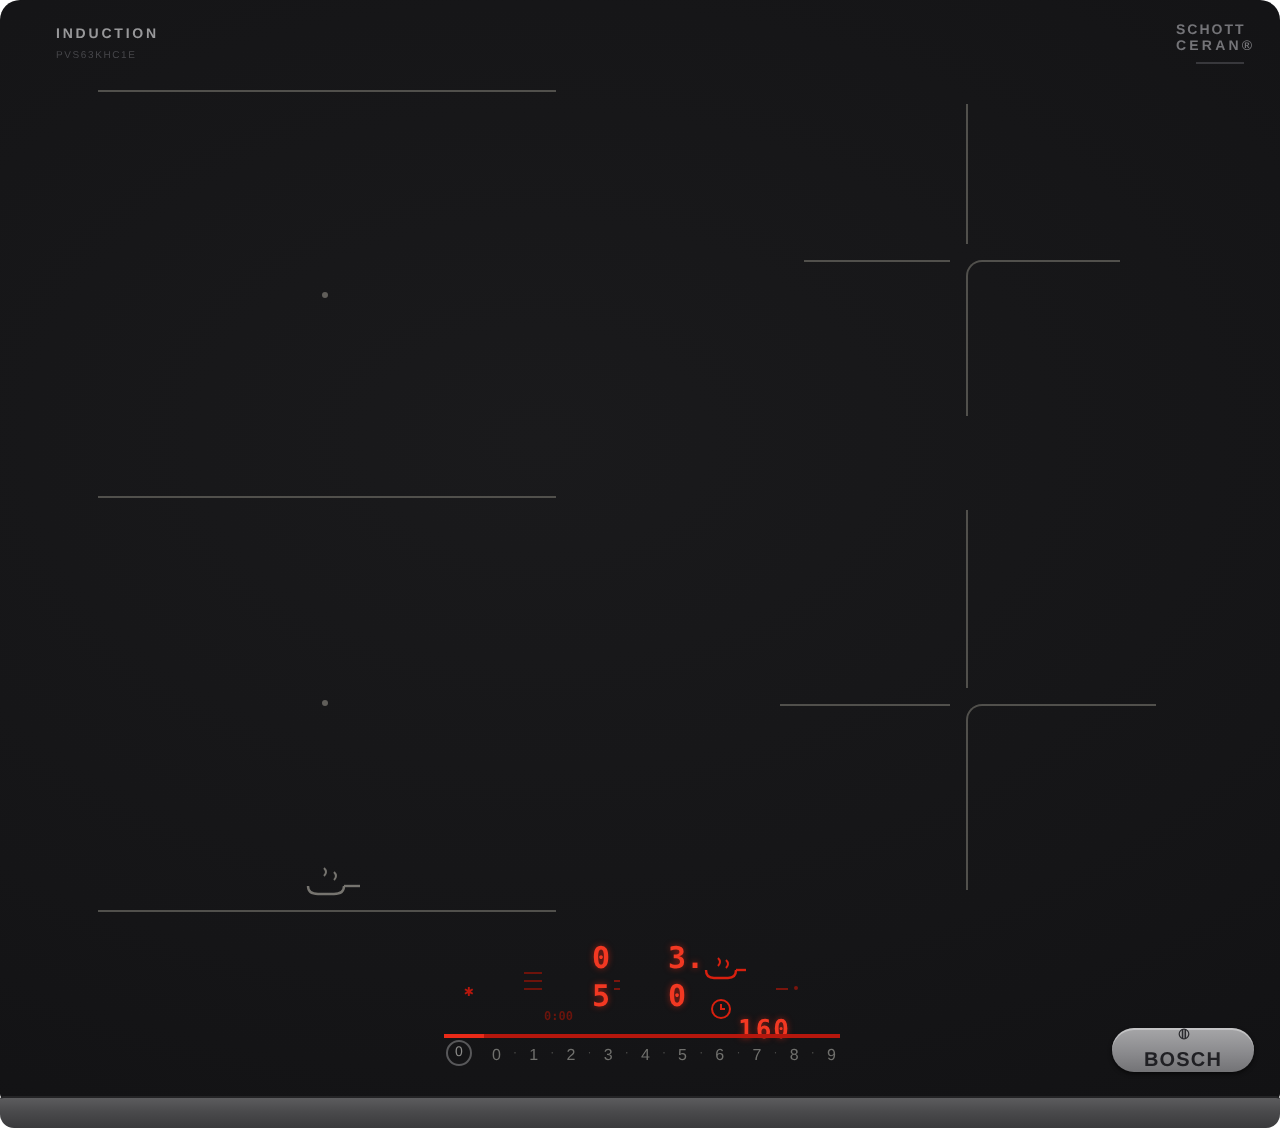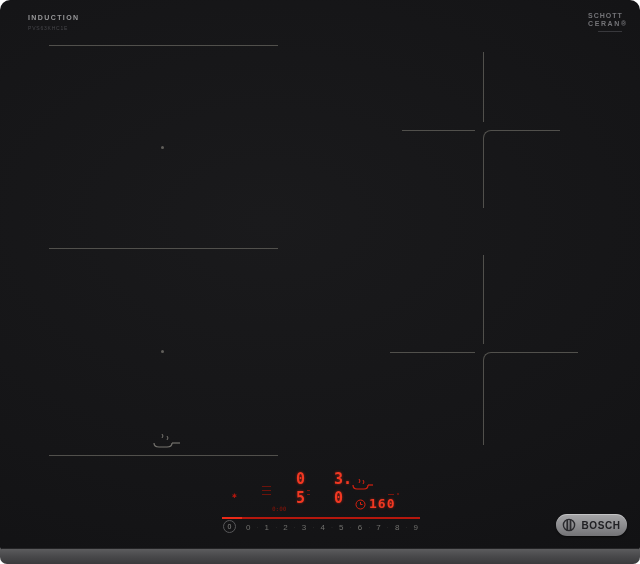--- a/index.html
+++ b/index.html
@@ -38,21 +38,21 @@
               border:1px solid #58585a;box-sizing:border-box;color:#8c8c8a;font-size:7px;
               display:flex;align-items:center;justify-content:center;}
   .slider-row{position:absolute;left:246px;top:521px;width:172px;height:12px;display:flex;
               align-items:center;justify-content:space-between;color:#70706d;font-size:8px;}
   .slider-row .sep{color:#4c4c4a;font-size:6px;}
   .tick{position:absolute;background:#7a150d;}
   
   .badge{position:absolute;left:556px;top:514px;width:71px;height:22px;border-radius:11px;
          background:linear-gradient(180deg,#a6a6a8 0%,#8b8b8e 55%,#737376 100%);
          box-shadow:inset 0 1px 0 rgba(255,255,255,.35), 0 1px 2px rgba(0,0,0,.6);
-         display:flex;align-items:center;justify-content:center;gap:5px;}
+         display:flex;align-items:center;justify-content:center;gap:5px;flex-direction:column;}
   .badge-label{color:#202024;font-size:10px;font-weight:bold;letter-spacing:.6px;}
 </style>
 </head>
 <body>
 
 <div class="stage">
   <div class="glass"></div>
 
   <div class="induction">INDUCTION</div>
   <div class="model">PVS63KHC1E</div>
@@ -109,21 +109,21 @@
     <path d="M3 10 q0 4 4 4 h7 q4 0 4 -4" stroke="#d8200f" stroke-width="1.2" fill="none"></path>
     <path d="M18 10 h5" stroke="#d8200f" stroke-width="1.2" fill="none"></path>
   </svg>
 
   <svg style="position:absolute;left:355px;top:499px;" width="11" height="11" viewBox="0 0 11 11">
     <circle cx="5.5" cy="5.5" r="4.5" stroke="#d8200f" stroke-width="1" fill="none"></circle>
     <path d="M5.5 3 v2.5 h2" stroke="#d8200f" stroke-width="1" fill="none"></path>
   </svg>
   <div class="tick" style="left:388px;top:494px;width:6px;height:1px;"></div>
   <div class="tick" style="left:397px;top:493px;width:2px;height:2px;border-radius:50%;"></div>
-  <span class="seg" style="left:369px;top:496px;font-size:13px;letter-spacing:1px;">160</span>
+  <span class="seg" style="left:369px;top:508px;font-size:13px;letter-spacing:1px;">160</span>
 
   <div class="redline"></div>
   <div class="redline-hot"></div>
   <div class="circle-key">
     <span>0</span>
   </div>
   <div class="slider-row">
       <span class="lvl">0</span>
       <span class="sep">·</span>
       <span class="lvl">1</span>

